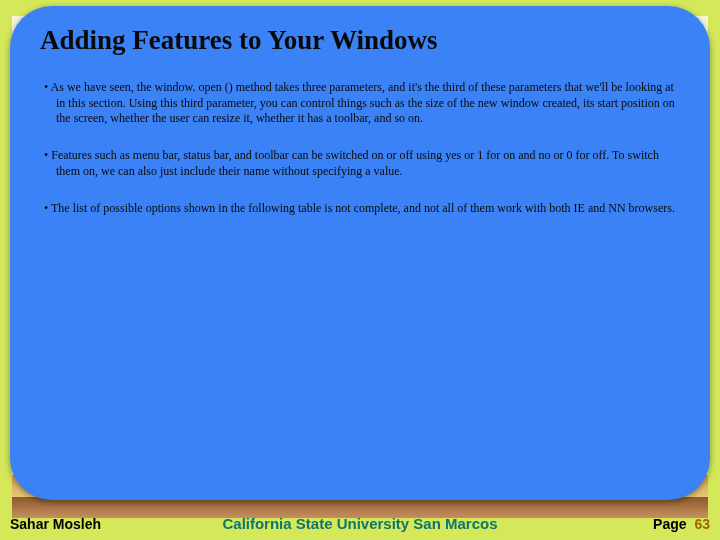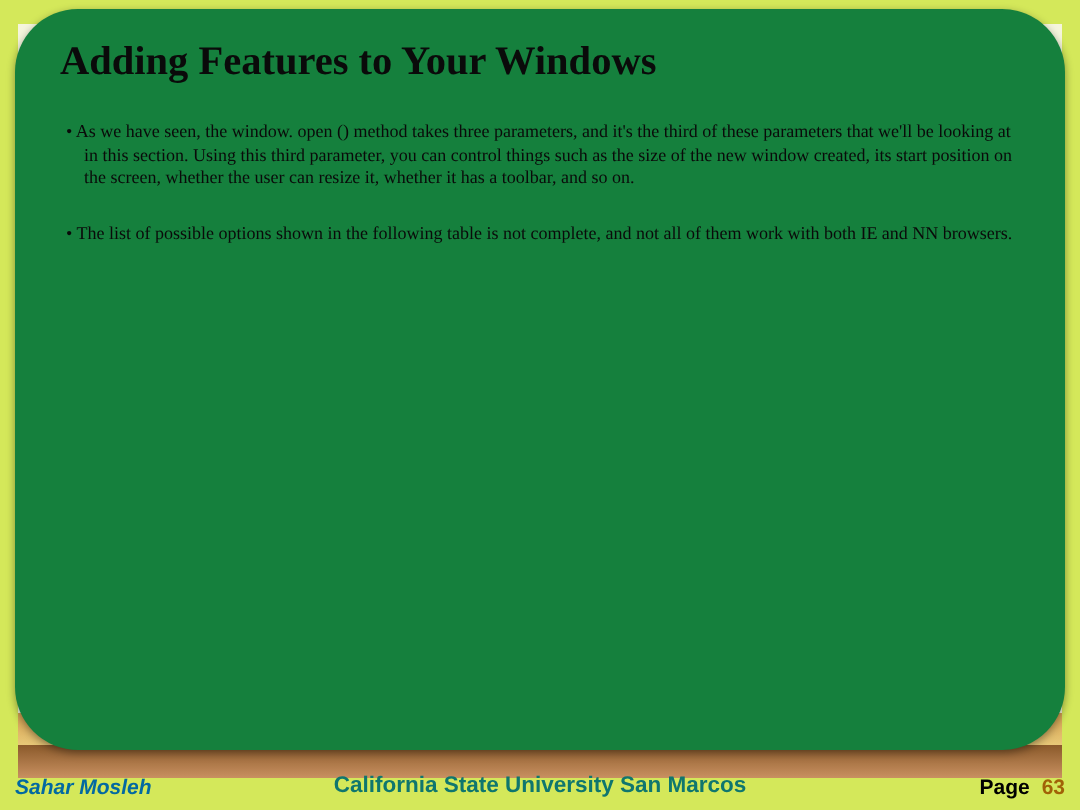--- a/index.html
+++ b/index.html
@@ -27,21 +27,21 @@
     right: 0; top: 0;
     width: 12px; height: 100%;
     background: #d4e85a;
   }
   .slide-card {
     position: absolute;
     left: 10px;
     top: 6px;
     right: 10px;
     bottom: 40px;
-    background: #15803d;
+    background: #3b82f6;
     border-radius: 42px;
     box-shadow: 0 2px 6px rgba(0,0,0,0.4);
     padding: 18px 30px 20px 30px;
   }
   .title {
     font-size: 27px;
     font-weight: bold;
     color: #0a0a0a;
     margin-bottom: 24px;
     line-height: 1.2;
@@ -64,22 +64,21 @@
     bottom: 6px;
     height: 28px;
     display: flex;
     align-items: flex-end;
     padding: 0 10px 2px 10px;
   }
   .author {
     font-family: Arial, Helvetica, sans-serif;
     font-size: 14px;
     font-weight: bold;
-    color: #0369a1;
-    font-style: italic;
+    color: #000000;
   }
   .university {
     position: absolute;
     left: 50%;
     transform: translateX(-50%);
     bottom: 2px;
     font-family: Arial, Helvetica, sans-serif;
     font-size: 15px;
     font-weight: bold;
     color: #0f766e;
@@ -98,20 +97,21 @@
 </style>
 </head>
 <body>
 
 <div class="bg-left-stripe"></div>
 <div class="bg-right-stripe"></div>
 
 <div class="slide-card">
   <div class="title">Adding Features to Your Windows</div>
   <div class="bullet">As we have seen, the window. open () method takes three parameters, and it's the third of these parameters that we'll be looking at in this section. Using this third parameter, you can control things such as the size of the new window created, its start position on the screen, whether the user can resize it, whether it has a toolbar, and so on.</div>
+  <div class="bullet">Features such as menu bar, status bar, and toolbar can be switched on or off using yes or 1 for on and no or 0 for off. To switch them on, we can also just include their name without specifying a value.</div>
   <div class="bullet">The list of possible options shown in the following table is not complete, and not all of them work with both IE and NN browsers.</div>
 </div>
 
 <div class="footer">
   <span class="author">Sahar Mosleh</span>
   <span class="university">California State University San Marcos</span>
   <span class="page-wrap">
     <span>Page</span>
     <span class="page-num">63</span>
   </span>

